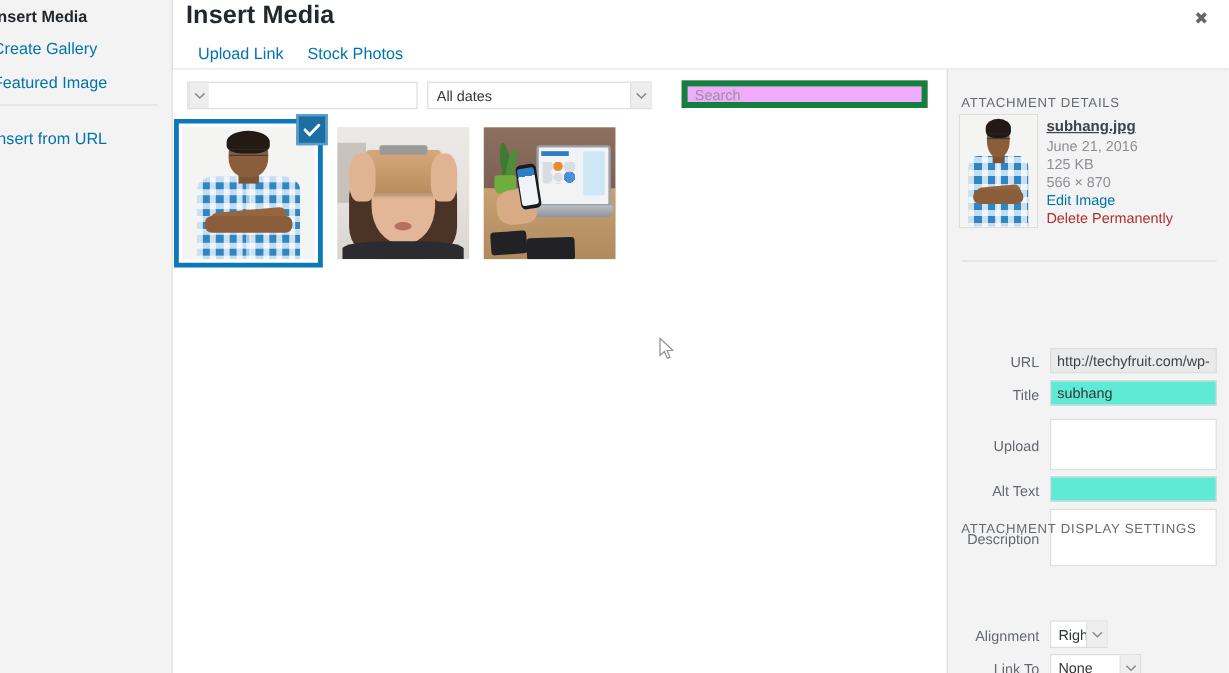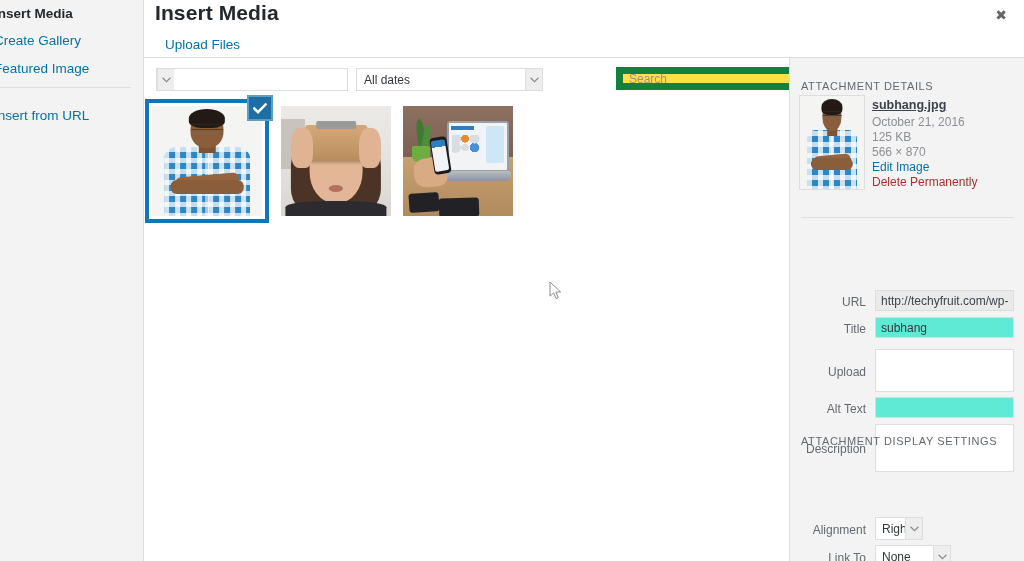--- a/index.html
+++ b/index.html
@@ -148,28 +148,27 @@
     justify-content: center;
   }
   .select .sel-arrow svg { display: block; }
   .select-media { left: 12px; top: 10px; width: 192px; }
   .select-dates { left: 212px; top: 10px; width: 187px; }
 
   .search-input {
     position: absolute;
     left: 424px; top: 9px;
     width: 205px; height: 23px;
-    border: 7px solid #15803d;
-    background: #fde047;
+    border: 5px solid #15803d;
+    background: #f0abfc;
     font-size: 12px;
     color: #32373c;
     padding: 0 6px;
     font-family: "Liberation Sans", sans-serif;
     outline: none;
-    margin-left: 48px;
   }
   .search-input::placeholder { color: #949494; opacity: 1; }
 
   
   .attachments {
     position: absolute;
     left: 8px; top: 48px;
     width: 630px;
     display: flex;
     gap: 12px;
@@ -593,21 +592,22 @@
     <div class="menu-item menu-item-3">Featured Image</div>
     <div class="menu-sep"></div>
     <div class="menu-item menu-item-4">Insert from URL</div>
   </div>
 
   <div class="frame-title">Insert Media</div>
   <div class="close-btn">✖</div>
 
   <div class="tabs-underline"></div>
   <div class="router">
-    <div class="tab">Upload Files</div>
+    <div class="tab">Upload Link</div>
+    <div class="tab">Stock Photos</div>
   </div>
 
   <div class="content">
 
     <div class="toolbar">
       <div class="select select-media">
         <span class="sel-arrow">
           <svg width="9" height="6" viewBox="0 0 9 6">
               <path d="M0.6 0.8 L4.5 4.6 L8.4 0.8" fill="none" stroke="#8a8a8a" stroke-width="1.2"></path>
             </svg>
@@ -704,21 +704,21 @@
         <div class="p-arm2"></div>
         <div class="p-arm"></div>
         <div class="p-head"></div>
         <div class="p-hair"></div>
         <div class="p-glasses"></div>
       </div>
     </div>
 
     <div class="att-info">
       <div class="filename">subhang.jpg</div>
-      <div class="meta">October 21, 2016</div>
+      <div class="meta">June 21, 2016</div>
       <div class="meta">125 KB</div>
       <div class="meta">566 × 870</div>
       <span class="link">Edit Image</span>
       <span class="link danger">Delete Permanently</span>
     </div>
 
     <div class="side-divider"></div>
 
     <div class="field-row row-url">
       <div class="field-label">URL</div>

